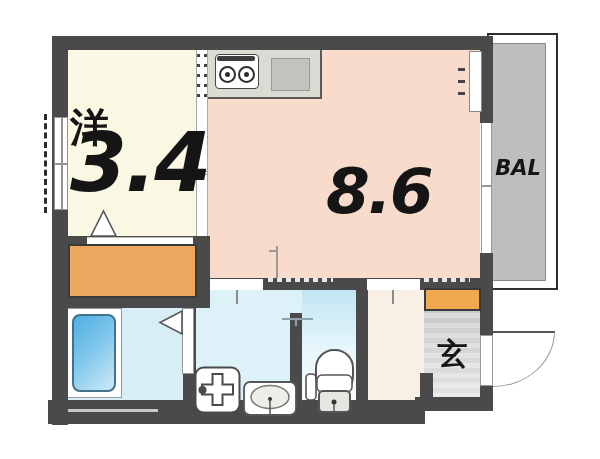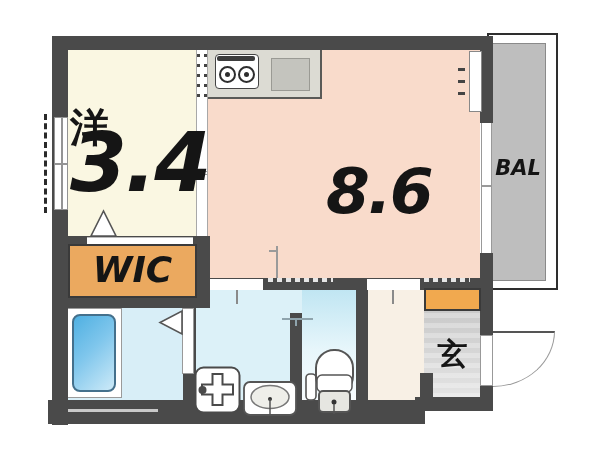--- a/index.html
+++ b/index.html
@@ -205,17 +205,16 @@
     <circle cx="30" cy="54" r="2.5" fill="#333"></circle>
     <line x1="30" y1="56" x2="30" y2="66" stroke="#555" stroke-width="1.5"></line>
   </svg>
 
   <div class="abs wic-box"></div>
   <div class="abs sb-box"></div>
 
   <div class="lbl yo-label">洋</div>
   <div class="lbl ital yo-size">3.4</div>
   <div class="lbl ital ldk-size">8.6</div>
-  <div class="lbl ital wic-label">WIC</div>
   <div class="lbl ital bal-label">BAL</div>
   <div class="lbl genkan-label">玄</div>
 
 </div>
 
 </body></html>

